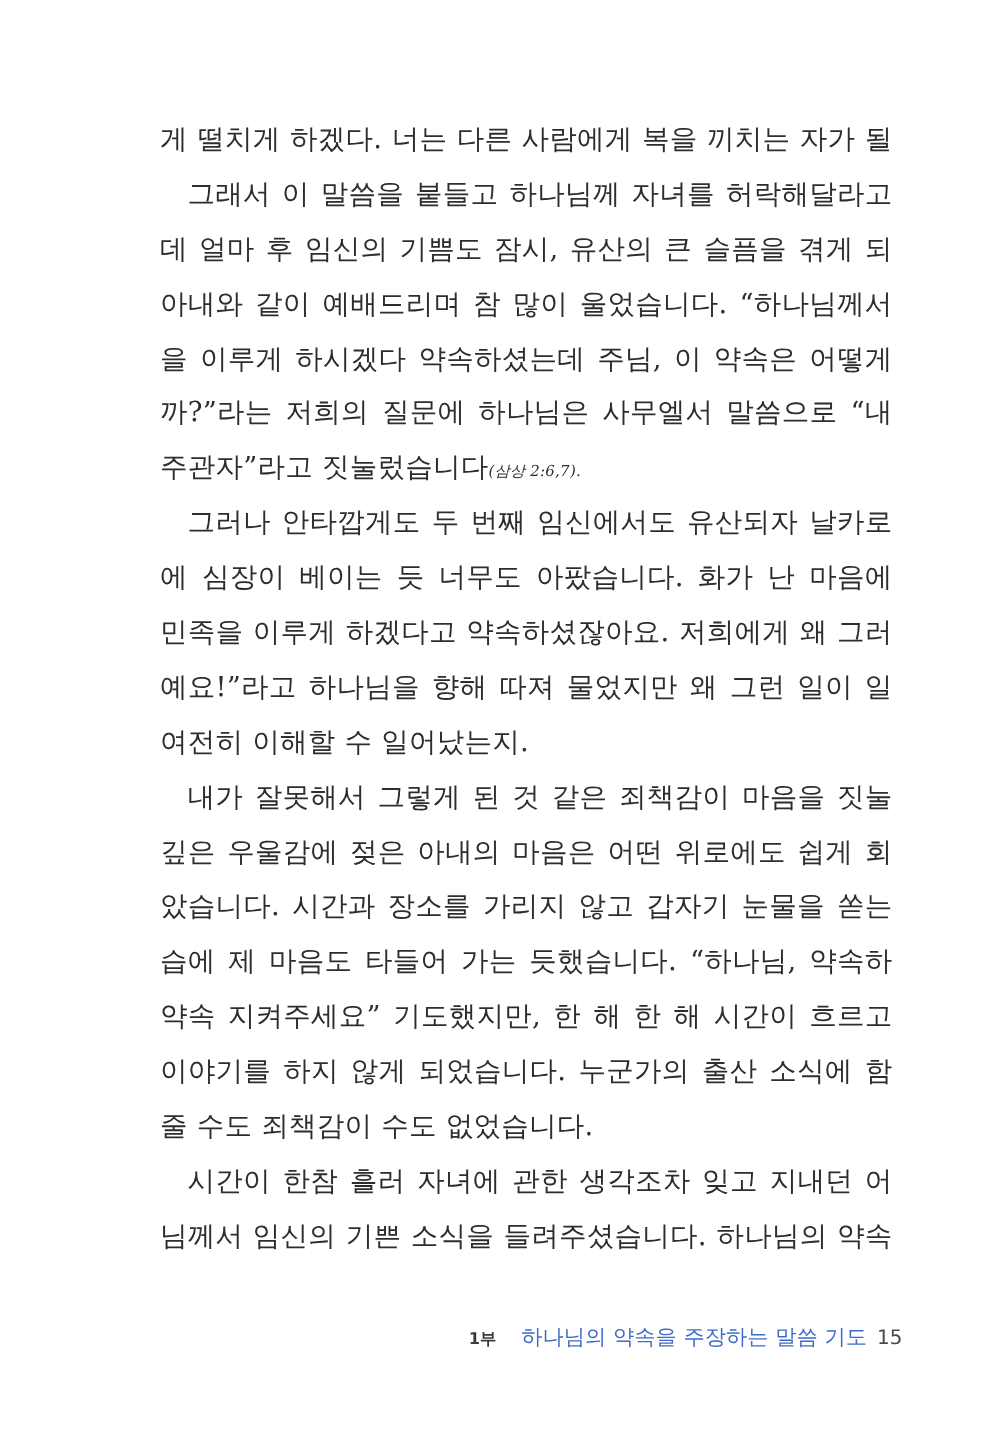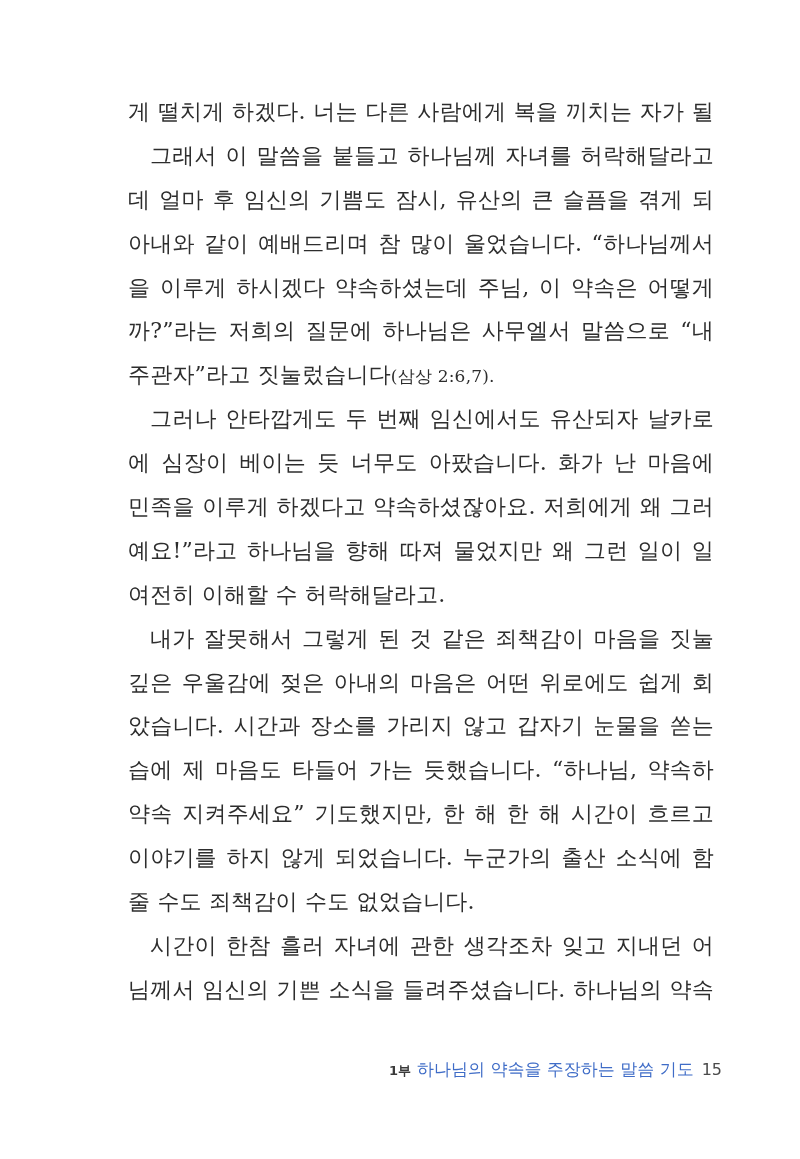--- a/index.html
+++ b/index.html
@@ -32,37 +32,38 @@
     letter-spacing: 0.2px;
     white-space: normal;
   }
   .line.end {
     text-align-last: left;
   }
   .line.indent {
     text-indent: 22px;
   }
   .ref {
-    font-size: 17px;
+    font-size: 12px;
+    font-style: italic;
   }
   .footer {
     position: absolute;
     top: 1058px;
     right: 78px;
     height: 24px;
     display: flex;
     align-items: baseline;
     font-family: "DejaVu Sans", "Liberation Sans", sans-serif;
     white-space: nowrap;
   }
   .footer .part {
     color: #3a3a3a;
     font-weight: bold;
     font-size: 13px;
-    margin-right: 6px;
+    margin-right: 20px;
   }
   .footer .chapter {
     color: #3f6cc7;
     font-size: 17px;
   }
   .footer .pagenum {
     color: #4a4a4a;
     font-size: 16px;
     margin-left: 8px;
   }
@@ -79,21 +80,21 @@
     <div class="line">아내와 같이 예배드리며 참 많이 울었습니다. “하나님께서 큰 민족</div>
     <div class="line">을 이루게 하시겠다 약속하셨는데 주님, 이 약속은 어떻게 된 것입니</div>
     <div class="line">까?”라는 저희의 질문에 하나님은 사무엘서 말씀으로 “내가 생명의</div>
     <div class="line end">
       <span>주관자”라고 짓눌렀습니다</span><span class="ref">(삼상 2:6,7).</span>
     </div>
     <div class="line indent">그러나 안타깝게도 두 번째 임신에서도 유산되자 날카로운 면도칼</div>
     <div class="line">에 심장이 베이는 듯 너무도 아팠습니다. 화가 난 마음에 “하나님, 큰</div>
     <div class="line">민족을 이루게 하겠다고 약속하셨잖아요. 저희에게 왜 그러시는 거</div>
     <div class="line">예요!”라고 하나님을 향해 따져 물었지만 왜 그런 일이 일어났는지</div>
-    <div class="line end">여전히 이해할 수 허락해달라고.</div>
+    <div class="line end">여전히 이해할 수 일어났는지.</div>
     <div class="line indent">내가 잘못해서 그렇게 된 것 같은 죄책감이 마음을 짓눌렀습니다.</div>
     <div class="line">깊은 우울감에 젖은 아내의 마음은 어떤 위로에도 쉽게 회복되지 않</div>
     <div class="line">았습니다. 시간과 장소를 가리지 않고 갑자기 눈물을 쏟는 아내의 모</div>
     <div class="line">습에 제 마음도 타들어 가는 듯했습니다. “하나님, 약속하셨잖아요.</div>
     <div class="line">약속 지켜주세요” 기도했지만, 한 해 한 해 시간이 흐르고 점차 아이</div>
     <div class="line">이야기를 하지 않게 되었습니다. 누군가의 출산 소식에 함께 기뻐해</div>
     <div class="line end">줄 수도 죄책감이 수도 없었습니다.</div>
     <div class="line indent">시간이 한참 흘러 자녀에 관한 생각조차 잊고 지내던 어느 날 하나</div>
     <div class="line">님께서 임신의 기쁜 소식을 들려주셨습니다. 하나님의 약속이 이제</div>
   </div>

